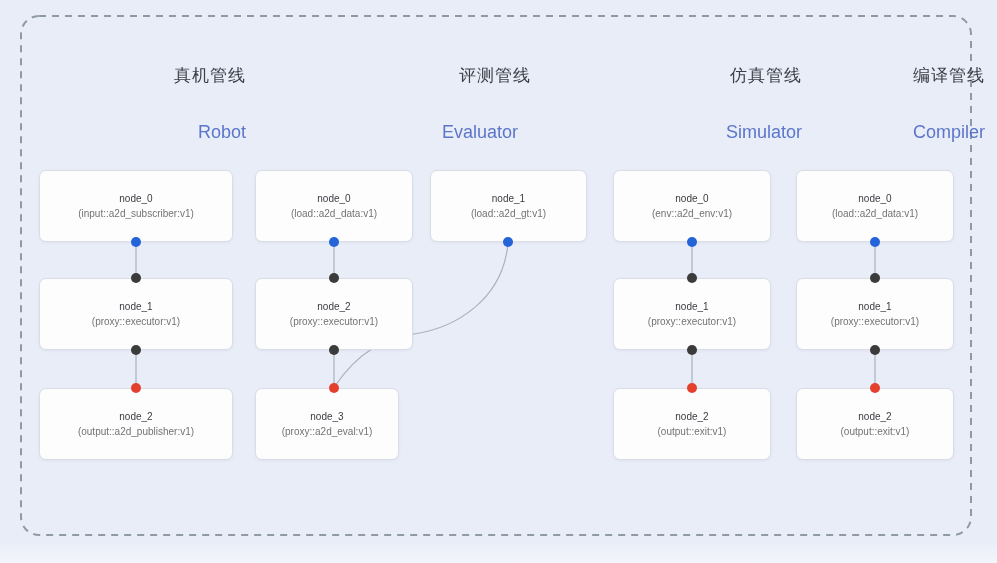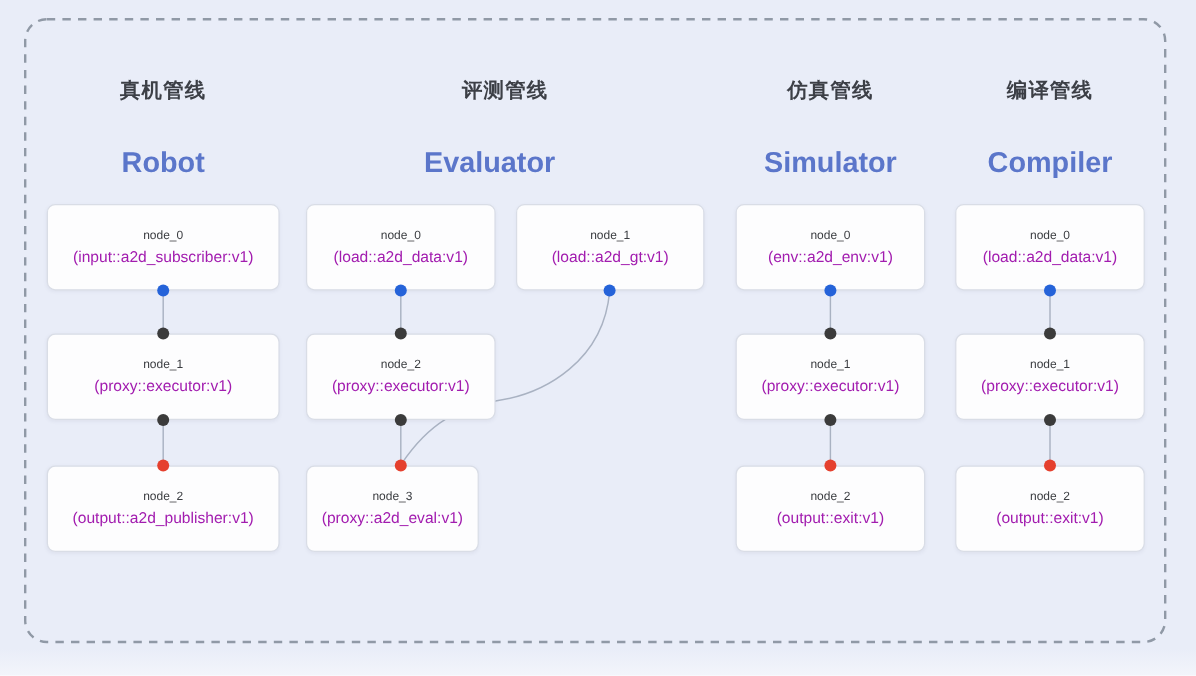--- a/index.html
+++ b/index.html
@@ -6,36 +6,36 @@
   body{font-family:"Liberation Sans","DejaVu Sans",sans-serif;}
   .canvas{
     position:relative;
     width:997px;height:563px;
     background:linear-gradient(#e9edf8 0%, #e9edf8 96%, #f3f5fb 100%);
     overflow:hidden;
   }
   .layer-svg{position:absolute;left:0;top:0;z-index:0;}
   .title-zh{
     position:absolute;top:64px;width:220px;z-index:1;
-    text-align:center;font-size:17px;font-weight:700;color:#3c3f46;
+    text-align:right;font-size:17px;font-weight:400;color:#3c3f46;
     letter-spacing:1px;
   }
   .title-en{
     position:absolute;top:122px;width:220px;z-index:1;
-    text-align:center;font-size:24px;font-weight:700;color:#5b76ca;
+    text-align:right;font-size:18px;font-weight:400;color:#5b76ca;
   }
   .node{
     position:absolute;height:72px;z-index:2;
     background:#fdfdfe;border:1px solid #d9dde6;border-radius:7px;
     box-shadow:0 1px 3px rgba(60,70,100,0.06);
     display:flex;flex-direction:column;align-items:center;justify-content:center;
     gap:4px;box-sizing:border-box;
   }
   .node-name{font-size:10px;color:#3a3c40;}
-  .node-spec{font-size:13px;color:#a21caf;text-align:right;}
+  .node-spec{font-size:10px;color:#737373;text-align:right;}
   .dot{
     position:absolute;width:10px;height:10px;border-radius:50%;z-index:3;
   }
   .dot.src{background:#2563d9;}
   .dot.proxy{background:#3b3b3b;}
   .dot.sink{background:#e5402e;}
 </style>
 </head>
 <body>
 

